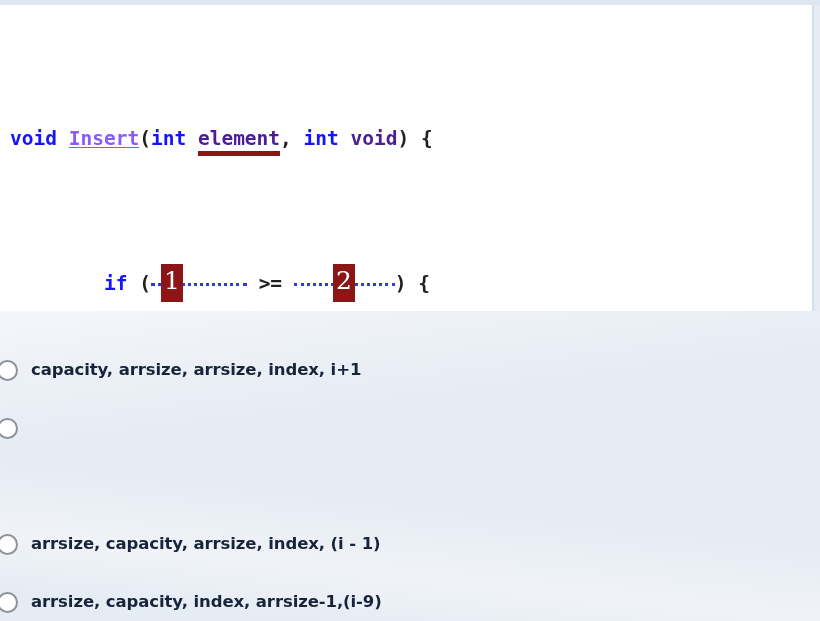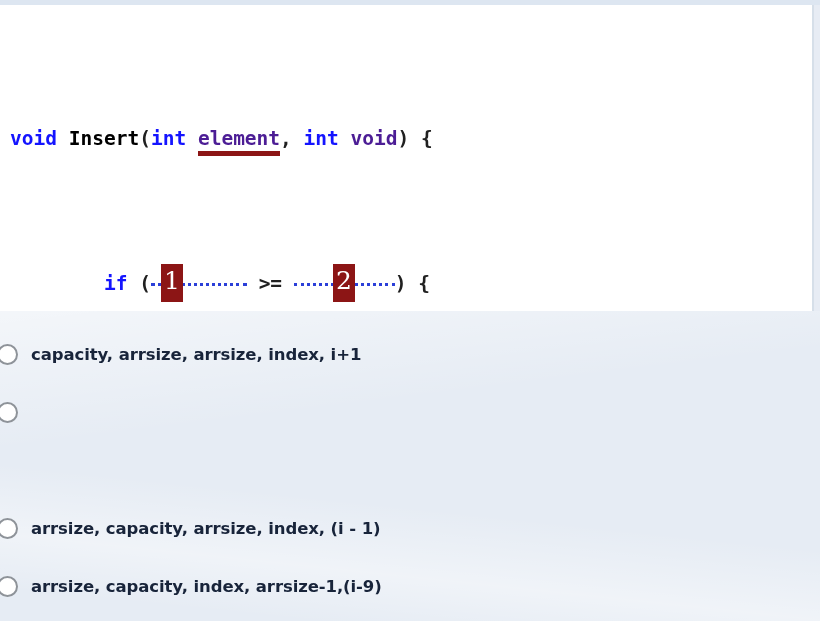--- a/index.html
+++ b/index.html
@@ -39,21 +39,21 @@
     line-height: 29px;
     letter-spacing: 0px;
     white-space: pre;
     color: #202020;
     font-weight: 700;
   }
   .code .ln { display: block; height: 29px; }
 
   
   .kw   { color: #1414ff; }            
-  .fn   { color: #000000; text-decoration-color:#4a7ebb; text-underline-offset: 2px;}            
+  .fn   { color: #8b5cf6; text-decoration: underline; text-decoration-color:#4a7ebb; text-underline-offset: 2px;}            
   .gray { color: #4c1d95; }            
   .plain{ color: #202020; }
   .op   { color: #202020; }
 
   
   .redmark {
     display: inline-block;
     position: relative;
   }
   .redmark::after {
@@ -99,21 +99,21 @@
     background: #e6ecf4;
     background-image:
        linear-gradient(173deg, rgba(255,255,255,0.55) 0%, rgba(255,255,255,0) 34%),
        linear-gradient(186deg, rgba(255,255,255,0.0) 60%, rgba(255,255,255,0.40) 78%, rgba(255,255,255,0) 92%);
   }
   .option {
     position: absolute;
     left: 0;
     height: 30px;
     display: flex;
-    align-items: center;
+    margin-top: 21px;
   }
   .radio {
     position: relative;
     width: 21px; height: 21px;
     margin-left: -3px;
     border: 2px solid #8e9399;
     border-radius: 50%;
     background: #ffffff;
     box-sizing: border-box;
     flex: 0 0 auto;

